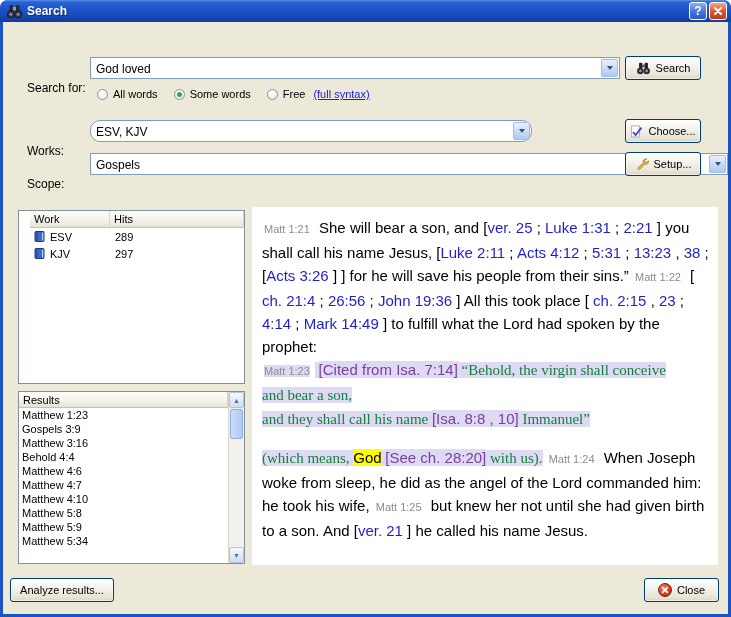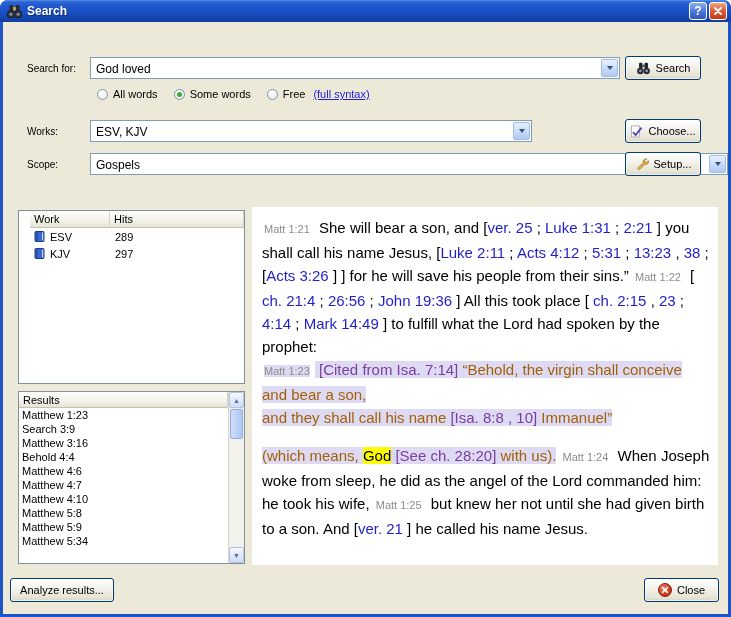--- a/index.html
+++ b/index.html
@@ -17,21 +17,21 @@
   }
   .tb-icon{width:18px;height:16px;margin:0 3px 0 2px;display:flex;align-items:center;}
   .tb-title{color:#fff;font-size:12px;font-weight:bold;text-shadow:1px 1px 1px #0A2C78;flex:1;}
   .tb-btn{width:18px;height:18px;border:1px solid #fff;border-radius:3px;margin-left:2px;
     display:flex;align-items:center;justify-content:center;cursor:pointer;}
   .tb-help{background:linear-gradient(180deg,#8CB0EE,#4A74D8 55%,#2E59BE);color:#fff;font-size:12px;font-weight:bold;}
   .tb-close{background:linear-gradient(180deg,#F1A984,#DA5A35 50%,#C23A18);}
   .content{
     position:absolute;left:3px;top:22px;width:725px;height:592px;background:#ECE9D8;
   }
-  .lbl{position:absolute;font-size:10px;color:#000;}
+  .lbl{position:absolute;font-size:12px;color:#000;margin-top:18px;}
   .combo{position:absolute;height:22px;background:#fff;border:1px solid #7F9DB9;font-size:12px;cursor:pointer;}
   .combo-text{position:absolute;left:5px;top:4px;color:#000;white-space:nowrap;}
   .combo-btn{position:absolute;right:1px;top:1px;bottom:1px;width:17px;
     background:linear-gradient(180deg,#E9F1FE,#CBDCFA 50%,#B0C8F2);
     border:1px solid #A3BCE4;border-radius:2px;display:flex;align-items:center;justify-content:center;}
   .tri{width:0;height:0;border-left:3.5px solid transparent;border-right:3.5px solid transparent;border-top:4px solid #37527A;}
   .xp-btn{
     position:absolute;border:1px solid #003C74;border-radius:3px;
     background:linear-gradient(180deg,#FFFFFF,#F2F1EA 45%,#E7E3D4 85%,#D8D4C4);
     font-family:"Liberation Sans",sans-serif;font-size:11px;color:#000;
@@ -74,21 +74,21 @@
   .sb-btn.down{bottom:0;}
   .sb-thumb{position:absolute;left:1px;top:17px;width:13px;height:30px;
     background:linear-gradient(90deg,#CDDEFA,#AEC8F3);border:1px solid #93AEDC;border-radius:2px;cursor:grab;}
   
   .preview{position:absolute;left:249px;top:185px;width:466px;height:358px;background:#fff;
     padding:9px 4px 6px 10px;font-size:15px;line-height:23px;color:#000;overflow:hidden;}
   .sg-vn,.sg-hvn{color:#8C8C8C;font-size:11px;margin:0 5px 0 2px;}
   .sg-hvn{background:#DFDAF3;}
   .sg-tx{color:#000;}
   .sg-rf{color:#1F1FC8;cursor:pointer;}
-  .sg-hl{background:#DFDAF3;color:#a16207;}
+  .sg-hl{background:#DFDAF3;color:#15803d;font-family:Liberation Serif, serif;}
   .sg-hlr{background:#DFDAF3;color:#7A3E9D;cursor:pointer;}
   .sg-yl{background:#FFFF00;color:#000;}
   .pv-gap{height:15px;}
   
   .close-ico{width:14px;height:14px;border-radius:50%;
     background:radial-gradient(circle at 35% 30%,#F08068,#D23A20 60%,#A82812);
     display:inline-flex;align-items:center;justify-content:center;border:1px solid #7E1C0A;}
 </style>
 </head>
 <body>
@@ -151,21 +151,21 @@
         <span>Some words</span>
       </label>
       <label class="radio">
         <span class="rb"></span>
         <span>Free</span>
       </label>
       <a class="syntax-link">(full syntax)</a>
     </div>
 
     <span class="lbl" style="left:24px;top:104px;">Works:</span>
-    <div class="combo" style="left:87px;top:98px;width:442px;">
+    <div class="combo" style="left:87px;top:98px;width:442px;border-radius:10px;">
       <span class="combo-text">ESV, KJV</span>
       <span class="combo-btn">
           <span class="tri"></span>
         </span>
     </div>
     <button class="xp-btn" style="left:622px;top:97px;width:76px;height:24px;">
       <span style="display:flex;">
         <svg width="13" height="13" viewBox="0 0 13 13">
             <rect x="1.5" y="1" width="8" height="11" fill="#fff" stroke="#9AA2B8" stroke-width="0.8"></rect>
             <path d="M3 7.2 L5.6 10 L11.5 2.6" fill="none" stroke="#5044B8" stroke-width="1.8"></path>
@@ -221,21 +221,21 @@
         </span>
         <span class="cell h">297</span>
       </div>
     </div>
 
     <div class="results-box">
       <div class="results-main">
         <div class="col-header">Results</div>
         <div class="results-list">
             <div class="result-item">Matthew 1:23</div>
-            <div class="result-item">Search 3:9</div>
+            <div class="result-item">Gospels 3:9</div>
             <div class="result-item">Matthew 3:16</div>
             <div class="result-item">Behold 4:4</div>
             <div class="result-item">Matthew 4:6</div>
             <div class="result-item">Matthew 4:7</div>
             <div class="result-item">Matthew 4:10</div>
             <div class="result-item">Matthew 5:8</div>
             <div class="result-item">Matthew 5:9</div>
             <div class="result-item">Matthew 5:34</div>
           </div>
       </div>

